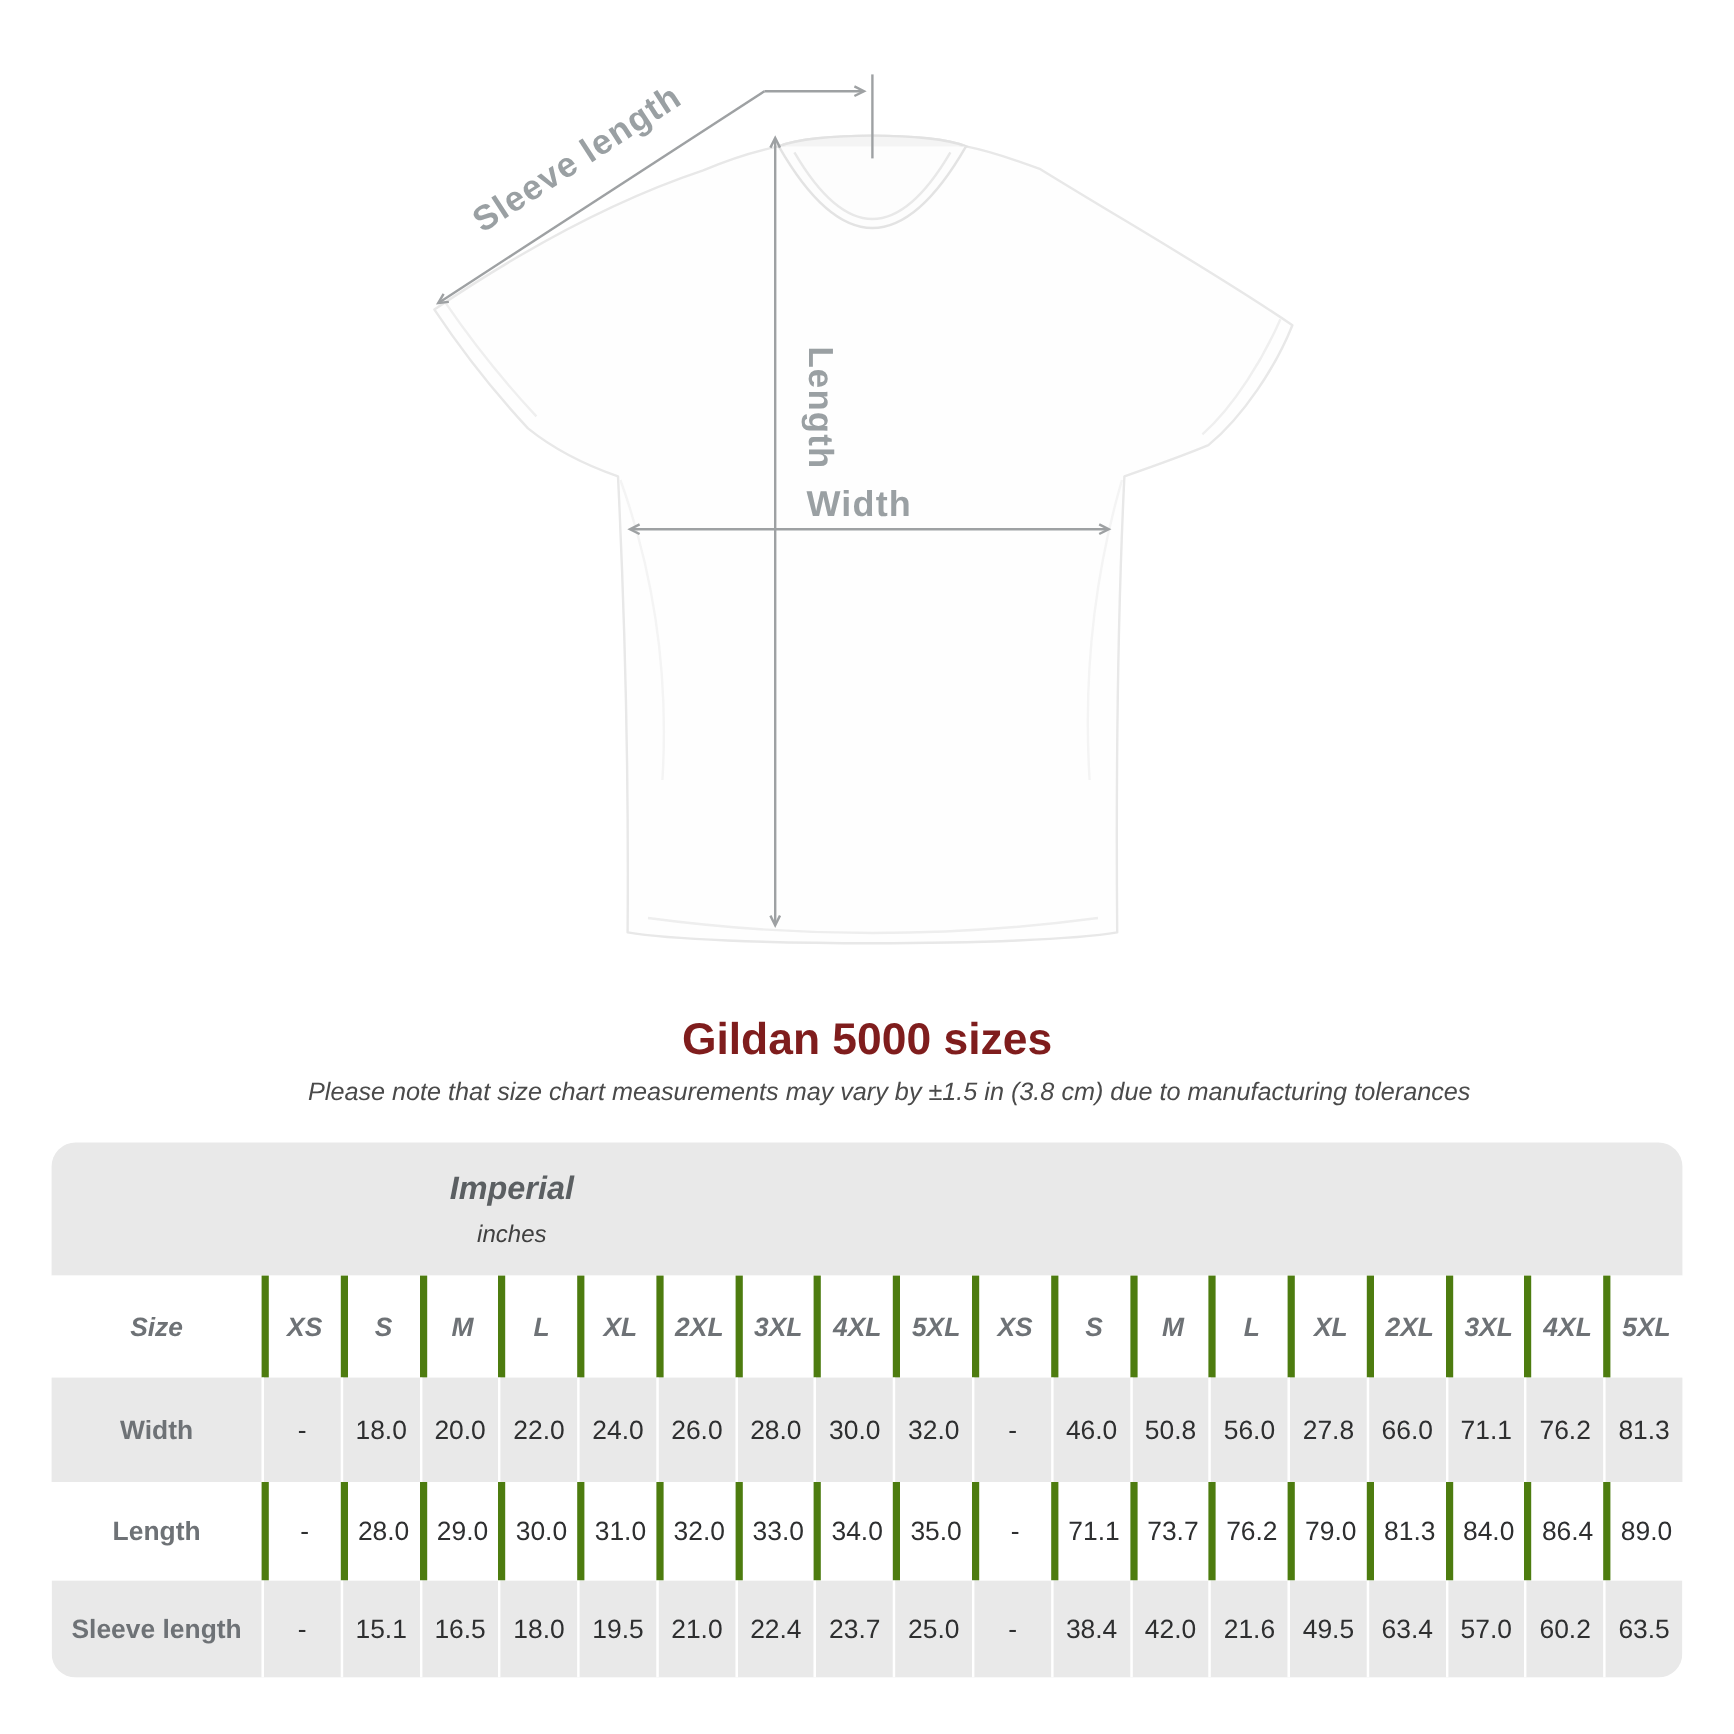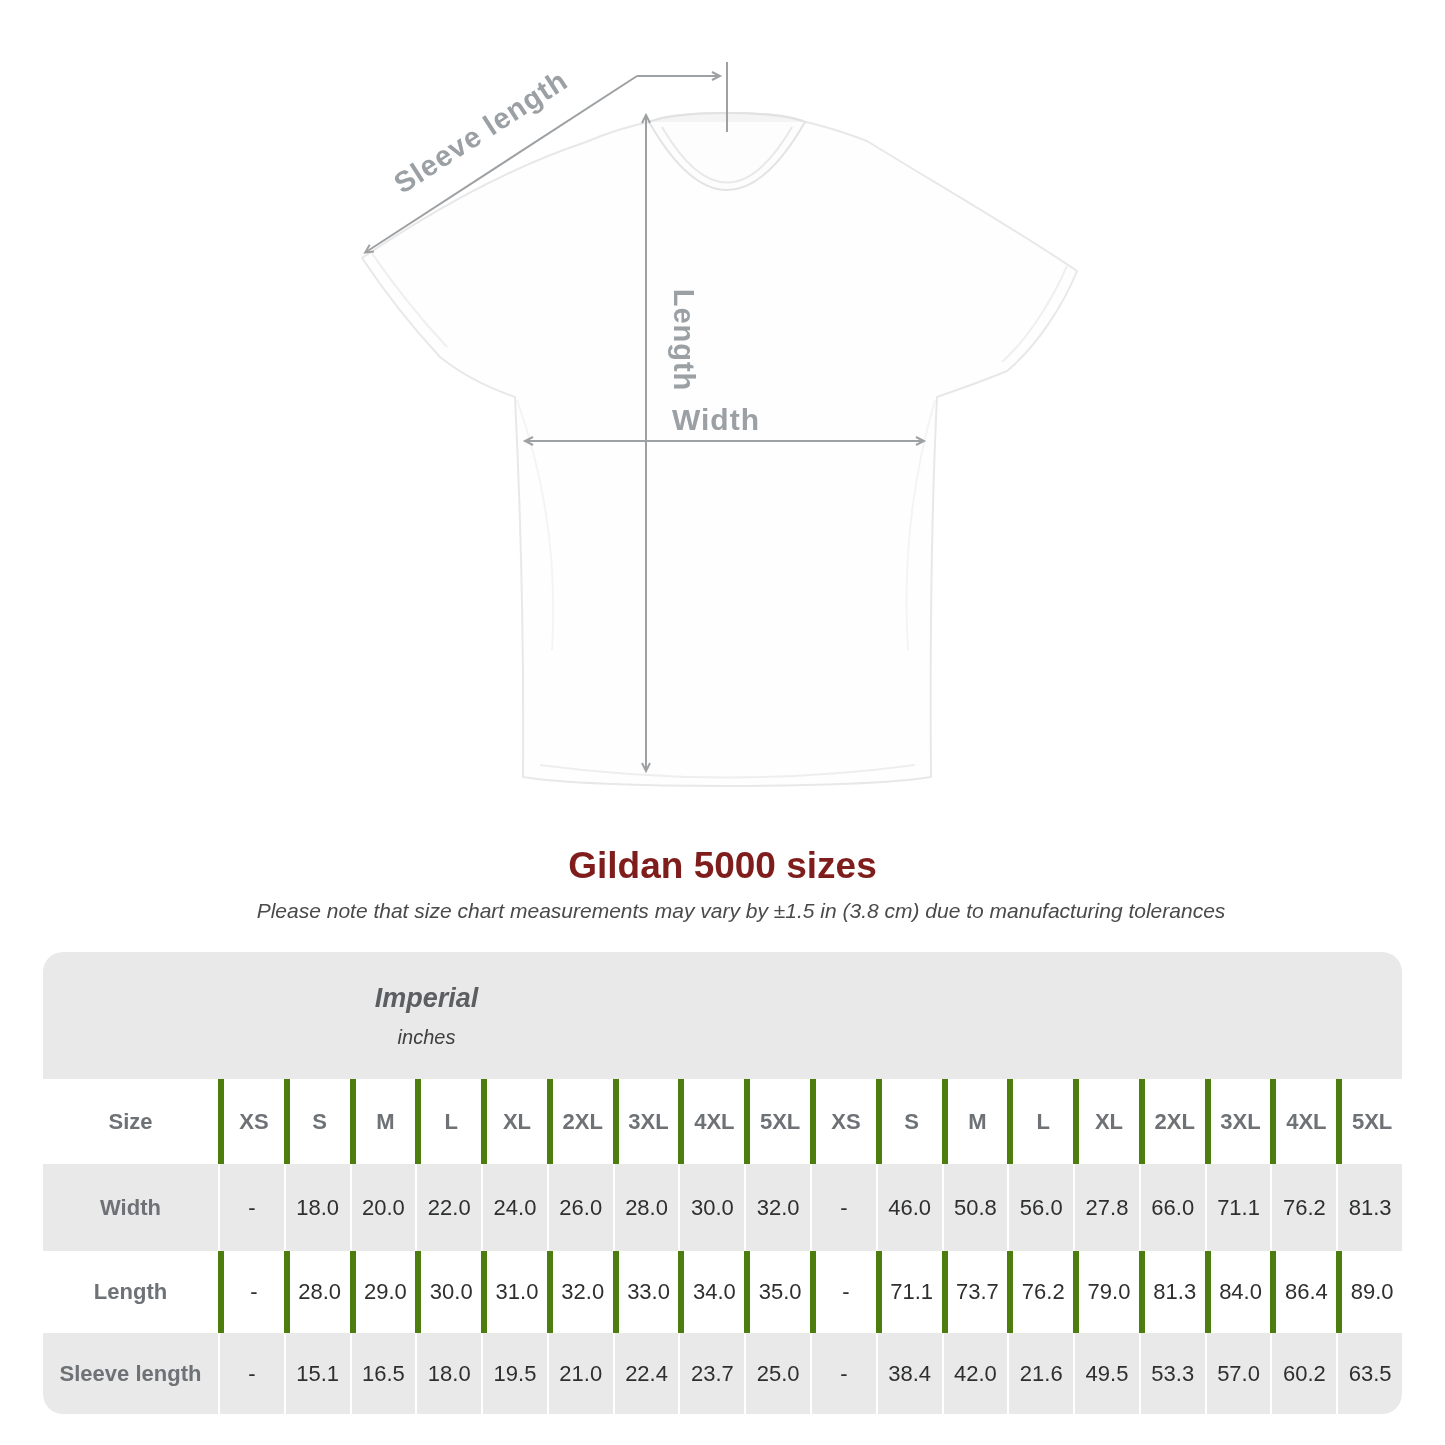--- a/index.html
+++ b/index.html
@@ -15,38 +15,38 @@
   .meas-label { fill:#9aa0a3; font-weight:bold; letter-spacing:1px; }
 
   
   .heading { position:absolute; top:846px; left:0; width:1445px; text-align:center; }
   .title   { font-size:37px; font-weight:bold; color:#7f1d1d; line-height:1.1; }
   .subtitle{ margin-top:12px; font-size:21px; font-style:italic; color:#4a4a4a;padding-left:37px; }
 
   
   .size-table { position:absolute; left:43px; top:952px; width:1359px; }
 
-  .band { height:127px; background:#e9e9e9; border-radius:20px 20px 0 0; display:flex; }
+  .band { height:111px; background:#e9e9e9; border-radius:20px 20px 0 0; display:flex; }
   .band-half { display:flex; flex-direction:column; align-items:center; justify-content:center; gap:12px; }
   .band-half.imperial { width:767px; }
   .band-half.metric   { width:592px; }
   .band-title { font-size:27px; font-weight:bold; font-style:italic; color:#5b5f62; }
   .band-sub   { font-size:20px; font-style:italic; color:#404040; }
 
   .trow { display:grid; grid-template-columns:175px repeat(18, 1fr); }
   .trow .cell {
     display:flex; align-items:center; justify-content:center;
     font-size:22px; color:#2e2f30; white-space:nowrap;
   }
   .trow.white .cell { border-left:6px solid #4d7c0f; background:#ffffff; }
   .trow.white .cell:first-child { border-left:none; }
   .trow.gray .cell { border-left:2px solid #ffffff; background:#e9e9e9; }
   .trow.gray .cell:first-child { border-left:none; }
   .cell.hdr { font-weight:bold; color:#6e7276; }
-  .r0 { height:85px; } .r1 { height:87px; } .r2 { height:82px; } .r3 { height:81px; }
+  .r0 { height:85px;font-style:italic; } .r1 { height:87px; } .r2 { height:82px; } .r3 { height:81px; }
   .trow.last { border-radius:0 0 20px 20px; overflow:hidden; }
 </style>
 </head>
 <body>
 
 <svg class="diagram-svg" width="1445" height="845" viewBox="0 0 1445 845">
   <defs>
     <marker id="arrow" markerWidth="12" markerHeight="12" refX="8" refY="5" orient="auto-start-reverse" markerUnits="userSpaceOnUse">
       <path d="M 1 1 L 9 5 L 1 9" fill="none" stroke="#9ea1a3" stroke-width="2"></path>
     </marker>
@@ -182,19 +182,19 @@
         <div class="cell">19.5</div>
         <div class="cell">21.0</div>
         <div class="cell">22.4</div>
         <div class="cell">23.7</div>
         <div class="cell">25.0</div>
         <div class="cell">-</div>
         <div class="cell">38.4</div>
         <div class="cell">42.0</div>
         <div class="cell">21.6</div>
         <div class="cell">49.5</div>
-        <div class="cell">53.3</div>
+        <div class="cell">63.4</div>
         <div class="cell">57.0</div>
         <div class="cell">60.2</div>
         <div class="cell">63.5</div>
       </div>
     </div>
 </div>
 
 </body></html>

